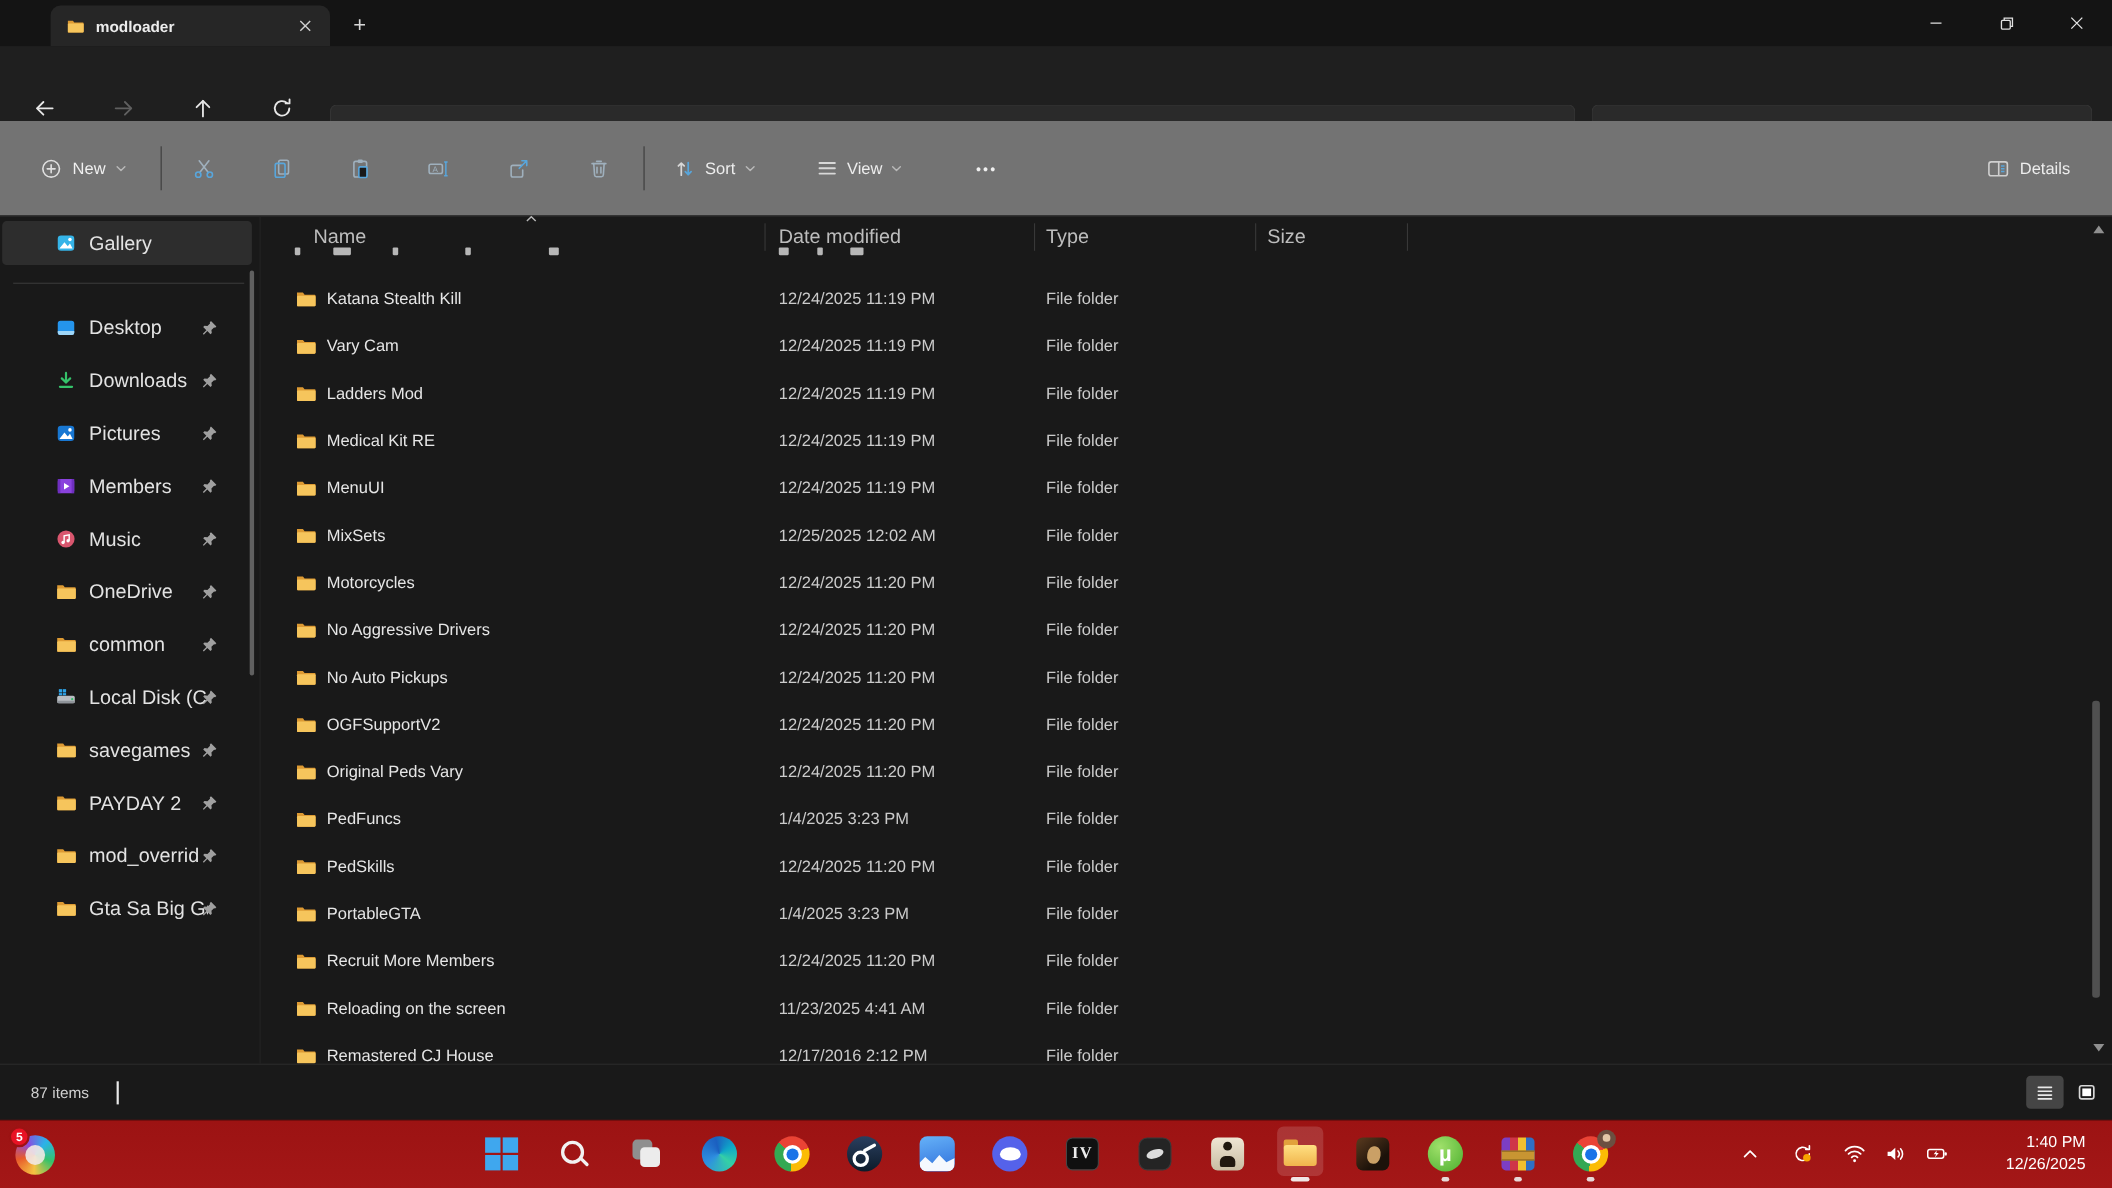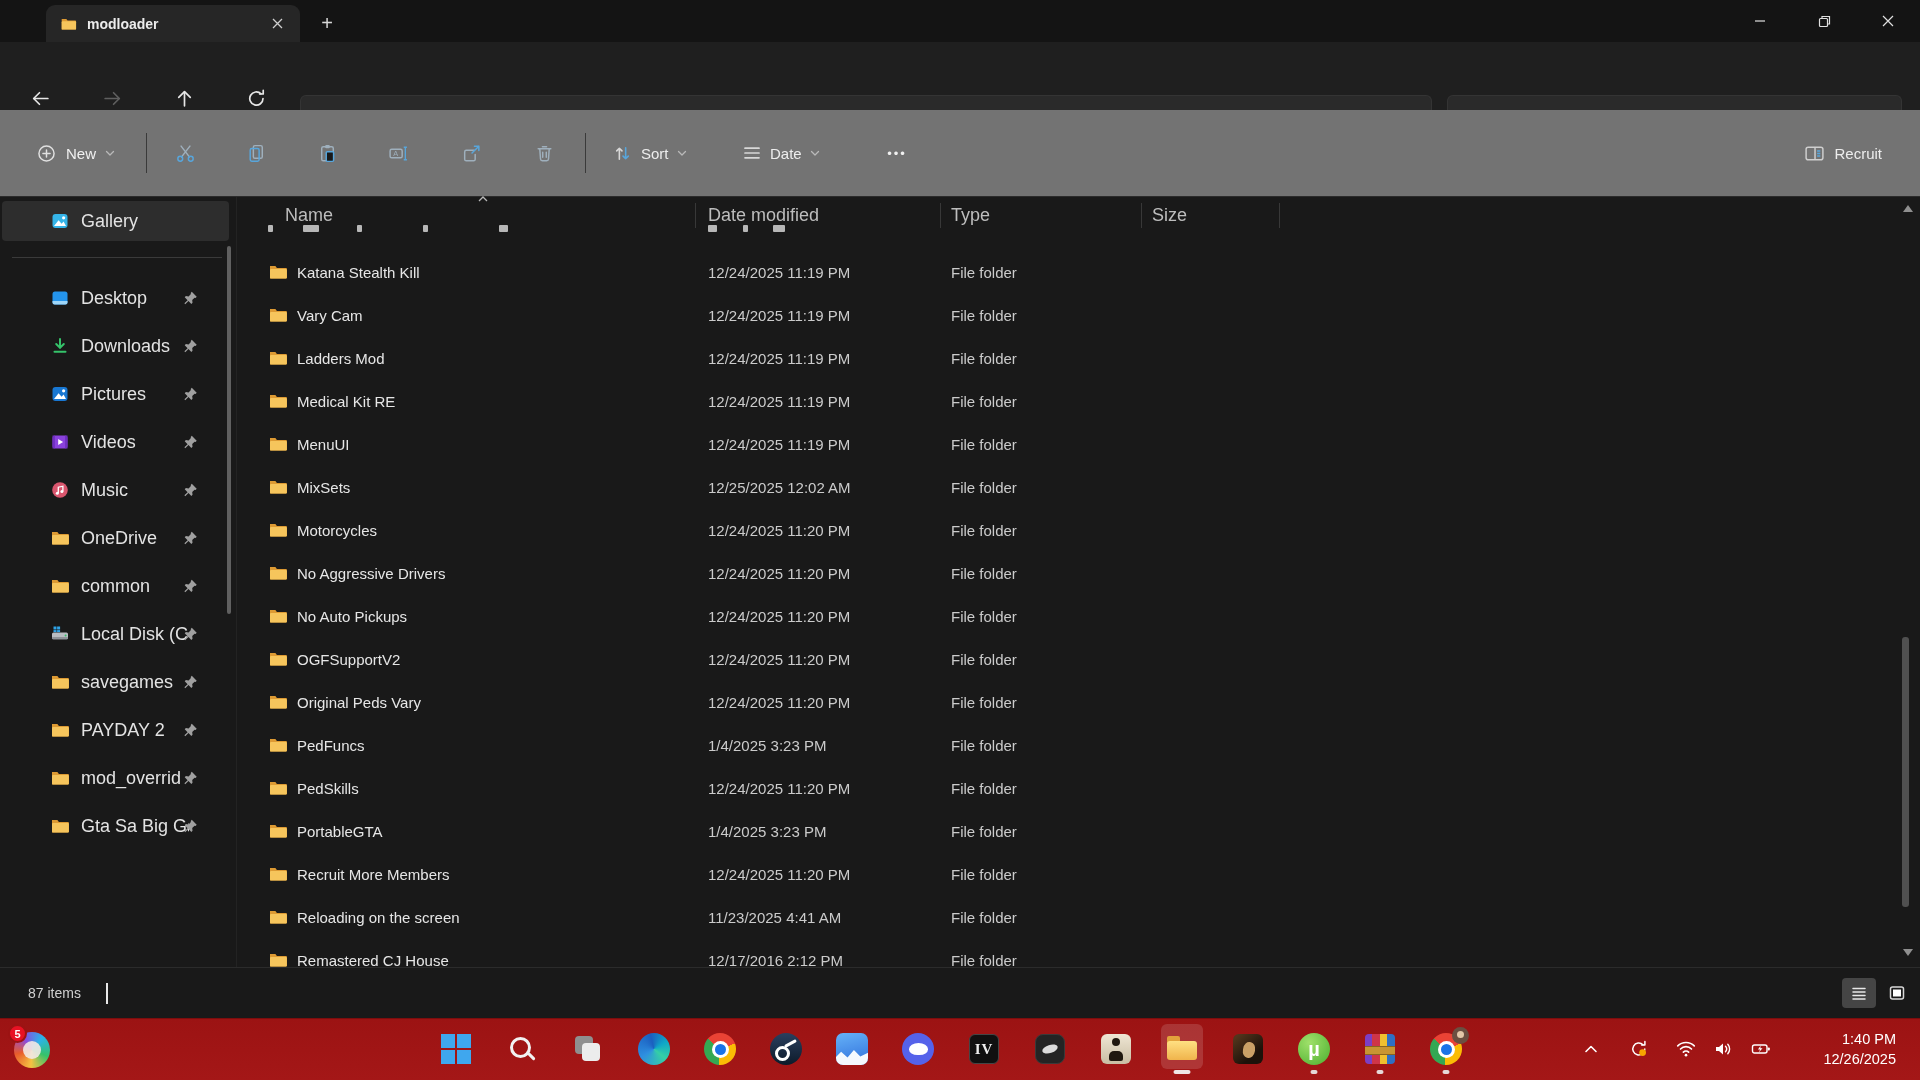--- a/index.html
+++ b/index.html
@@ -351,36 +351,36 @@
         </svg>
       <span>Sort</span>
       <svg width="10" height="7" viewBox="0 0 10 7" fill="none" stroke="#b9b9b9" stroke-width="1.3" stroke-linecap="round" stroke-linejoin="round">
           <path d="M1.5 1.5 5 5l3.5-3.5"></path>
         </svg>
     </div>
     <div class="cmd-drop" style="left:730px">
       <svg width="20" height="20" viewBox="0 0 20 20" stroke="#d8d8d8" stroke-width="1.7" stroke-linecap="round">
           <path d="M3 5.2h14M3 10h14M3 14.8h14"></path>
         </svg>
-      <span>Date</span>
+      <span>View</span>
       <svg width="10" height="7" viewBox="0 0 10 7" fill="none" stroke="#b9b9b9" stroke-width="1.3" stroke-linecap="round" stroke-linejoin="round">
           <path d="M1.5 1.5 5 5l3.5-3.5"></path>
         </svg>
     </div>
     <div class="cmd-icon" style="left:897px; width:56px">
       <span style="color:#f0f0f0; font-size:13px; letter-spacing:2px">•••</span>
     </div>
 
     <div class="cmd-details">
       <svg width="21" height="21" viewBox="0 0 20 20" fill="none">
           <rect x="2" y="4" width="16" height="12" rx="2" stroke="#cfcfcf" stroke-width="1.4"></rect>
           <path d="M10.5 4v12" stroke="#cfcfcf" stroke-width="1.4"></path>
           <path d="M12.5 7.6h3M12.5 10h3M12.5 12.4h3" stroke="#58a6dc" stroke-width="1.3"></path>
         </svg>
-      <span>Recruit</span>
+      <span>Details</span>
     </div>
   </div>
 
   <div class="bodyarea">
     <div class="sidebar">
       <div>
           <div class="sb-item gallery selected">
             <span class="sb-icon">
   <svg viewBox="0 0 20 20">
                 <rect x="2.5" y="3" width="15" height="14" rx="3" fill="#35b4e8"></rect>
@@ -437,21 +437,21 @@
           </div>
           <div class="sb-item">
             <span class="sb-icon">
   <svg viewBox="0 0 20 20">
                 <rect x="2.5" y="3.5" width="15" height="13" rx="2.5" fill="#8a42dd"></rect>
                 <rect x="2.5" y="3.5" width="2.4" height="13" fill="#6f2fc0"></rect>
                 <rect x="15.1" y="3.5" width="2.4" height="13" fill="#6f2fc0"></rect>
                 <path d="M8.2 7.1v5.8l4.9-2.9z" fill="#fff"></path>
               </svg>
 </span>
-            <span class="sb-label">Videos</span>
+            <span class="sb-label">Members</span>
             <span class="sb-pin">
   <svg viewBox="0 0 14 14">
                 <path d="M8.2 1.2l4.6 4.6-1.1 1.1-.9-.2-2.2 2.2.3 2.5-1.1 1.1-2.7-2.7-3 3-.8-.8 3-3-2.7-2.7 1.1-1.1 2.5.3 2.2-2.2-.2-.9z" fill="#a0a0a0"></path>
               </svg>
 </span>
           </div>
           <div class="sb-item">
             <span class="sb-icon">
   <svg viewBox="0 0 20 20">
                 <circle cx="10" cy="10" r="7.8" fill="#d9566e"></circle>

